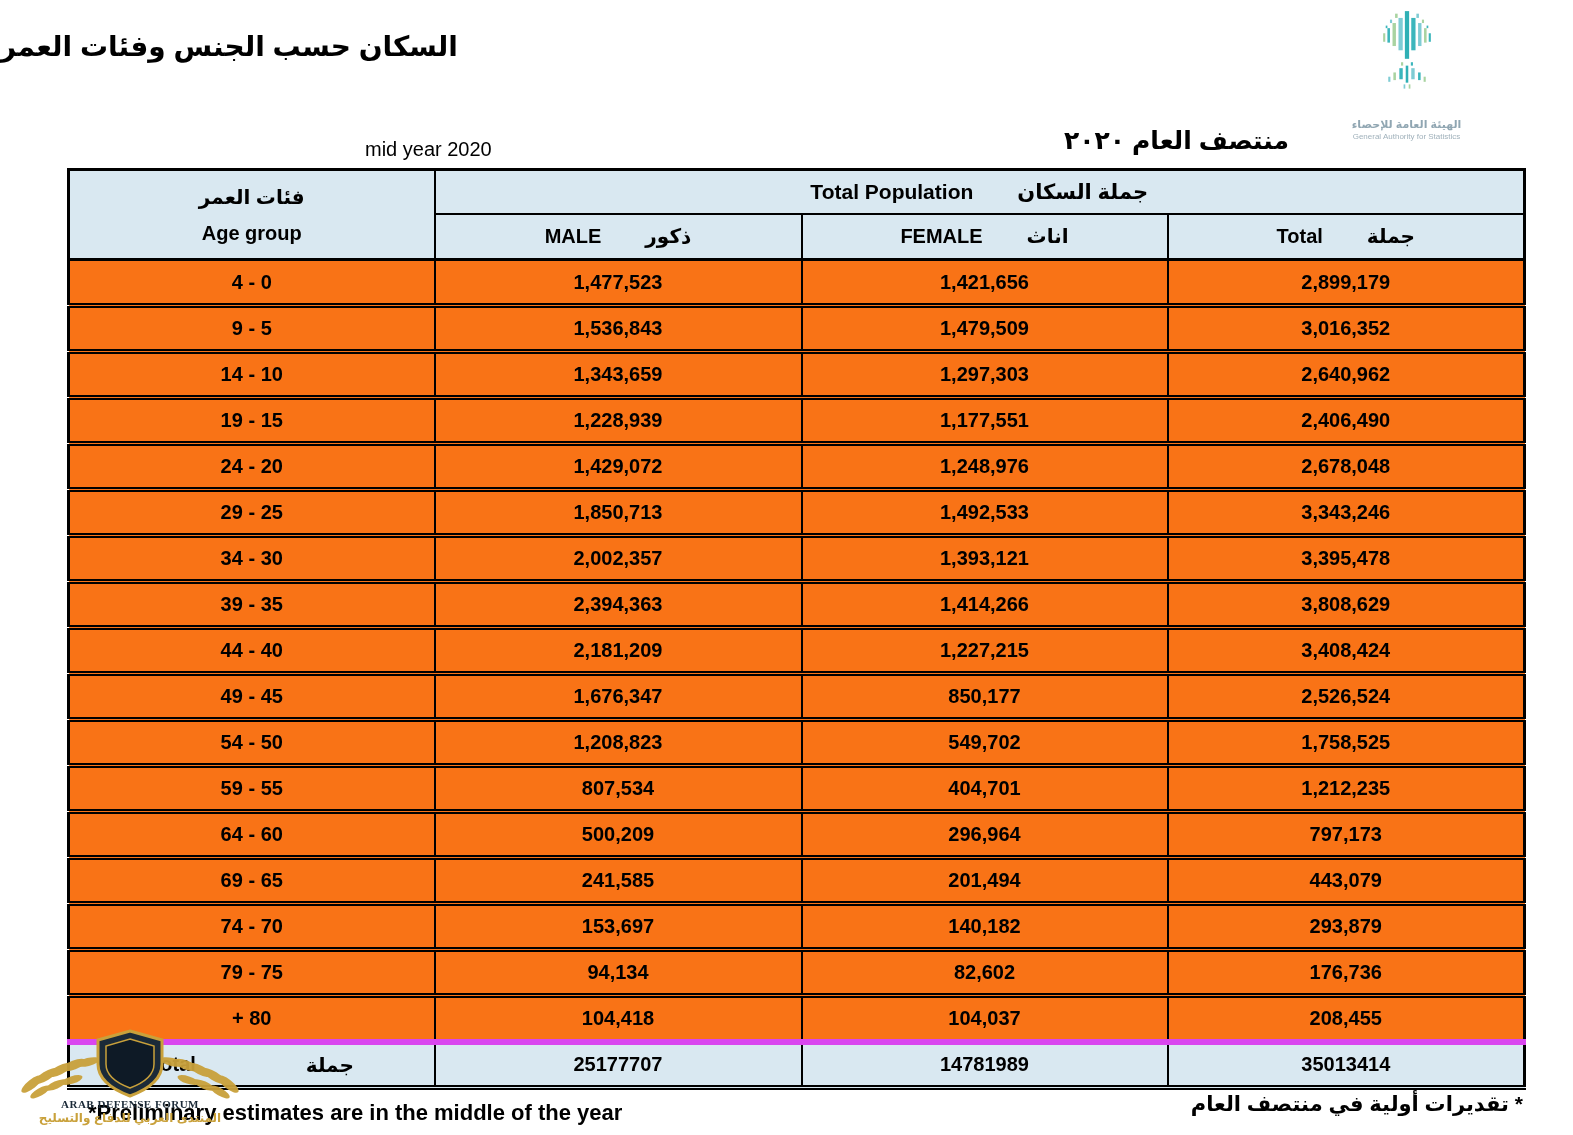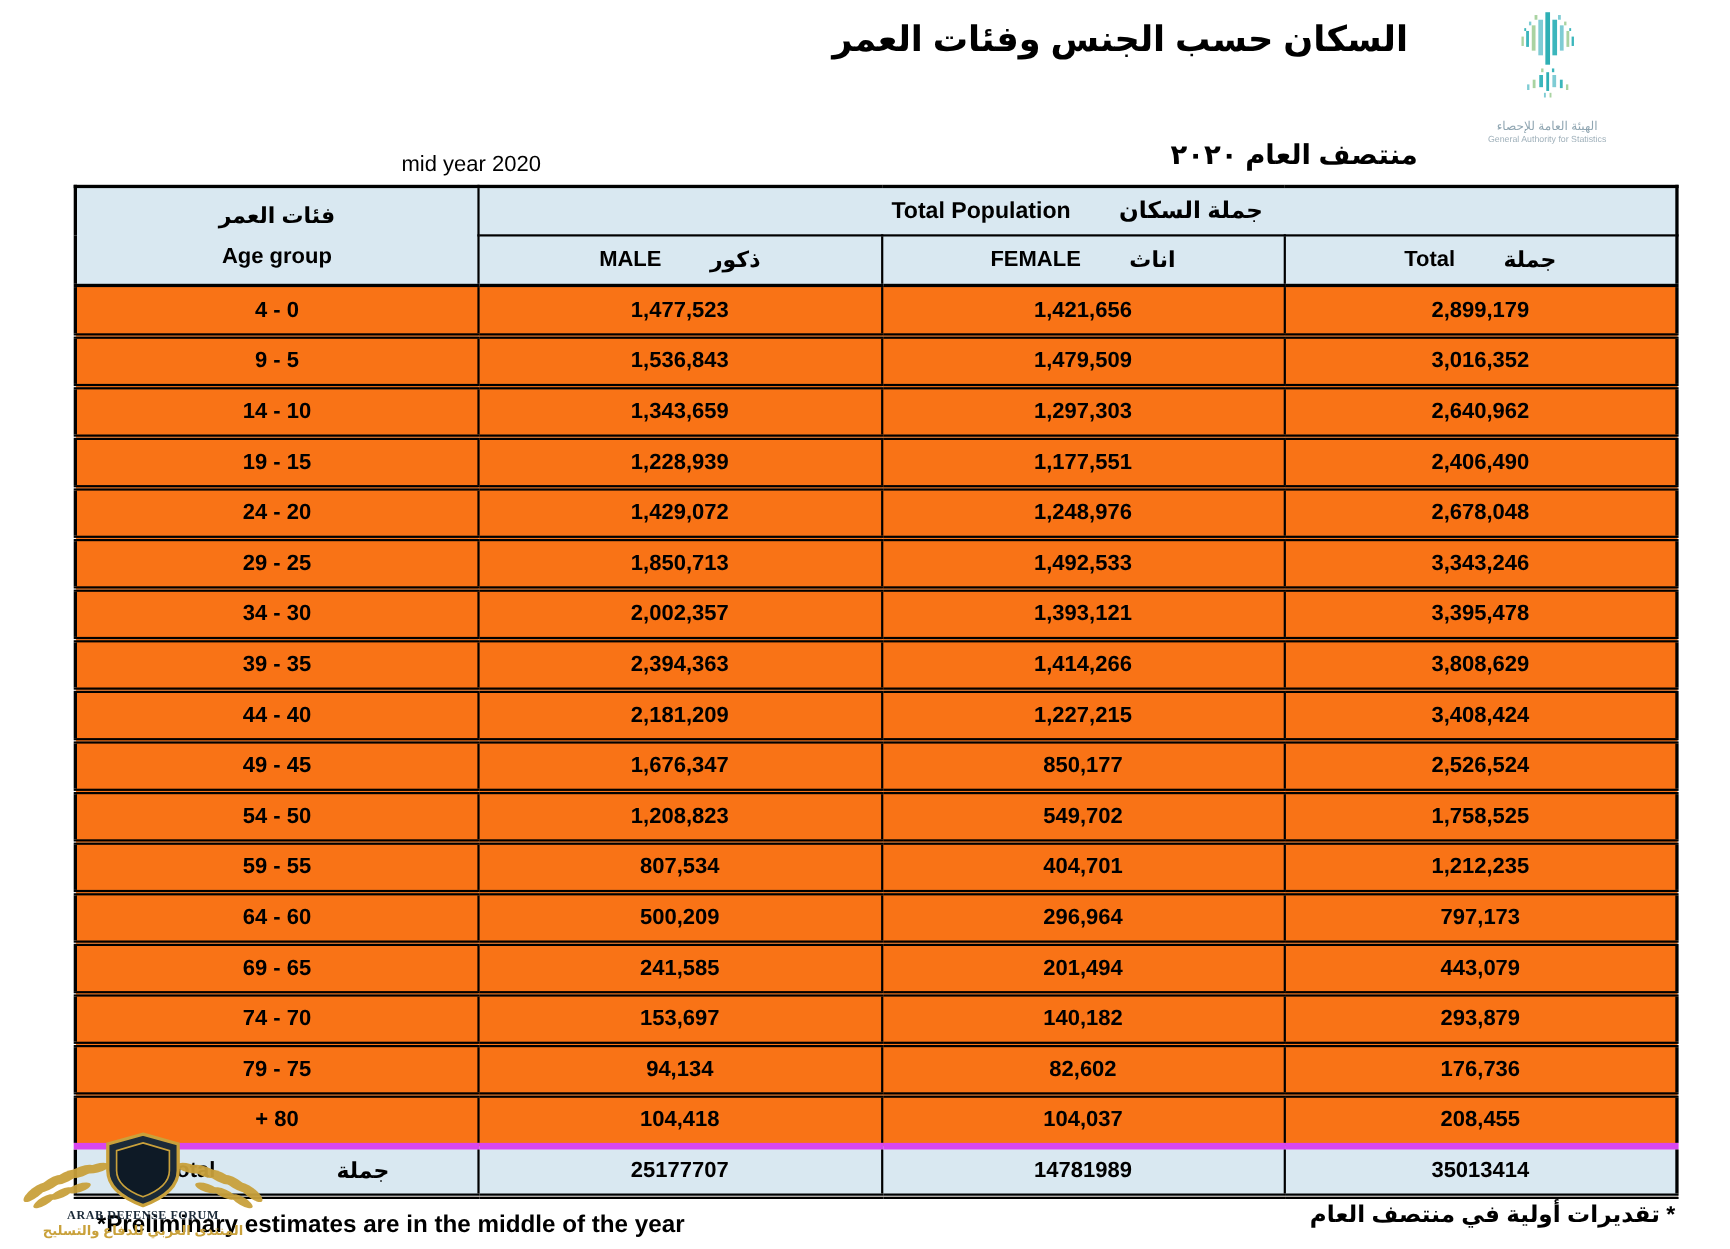--- a/index.html
+++ b/index.html
@@ -6,38 +6,38 @@
   html,body { background:#fff; }
   body {
     width:1573px; height:1135px;
     font-family:"Liberation Sans","DejaVu Sans",sans-serif;
     color:#000;
   }
   .page { position:relative; width:1573px; height:1135px; background:#fff; overflow:hidden; }
 
   
   .title-ar {
-    position:absolute; top:16px; left:0; width:1280px; text-align:right;
-    font-size:32px; font-weight:bold; direction:rtl;
+    position:absolute; top:30px; left:0; width:1280px; text-align:left;
+    font-size:28px; font-weight:bold; direction:rtl;
   }
   .title-en {
     position:absolute; top:96px; left:0; width:1280px; text-align:center;
     font-size:25px; font-weight:400; letter-spacing:0.3px;
   }
   .midyear-en {
     position:absolute; top:138px; left:365px; font-size:20px; font-weight:400;
   }
   .midyear-ar {
     position:absolute; top:126px; right:284px; font-size:25px; font-weight:bold; direction:rtl;
   }
 
   
   .logo { position:absolute; top:6px; left:1344px; width:125px; text-align:center; }
   .logo svg { display:block; margin:0 auto; }
-  .logo-name-ar { font-size:11px; font-weight:normal; color:#90a6b2; direction:rtl; margin-top:10px; }
+  .logo-name-ar { font-size:11px; font-weight:bold; color:#90a6b2; direction:rtl; margin-top:20px; }
   .logo-name-en { font-size:8px; color:#a0b1bb; margin-top:1px; }
 
   
   table.pop {
     position:absolute; top:168px; left:67px; width:1456px;
     border-collapse:collapse; table-layout:fixed;
     border:3px solid #000;
   }
   .pop th, .pop td {
     border-left:2px solid #000; border-right:2px solid #000;

